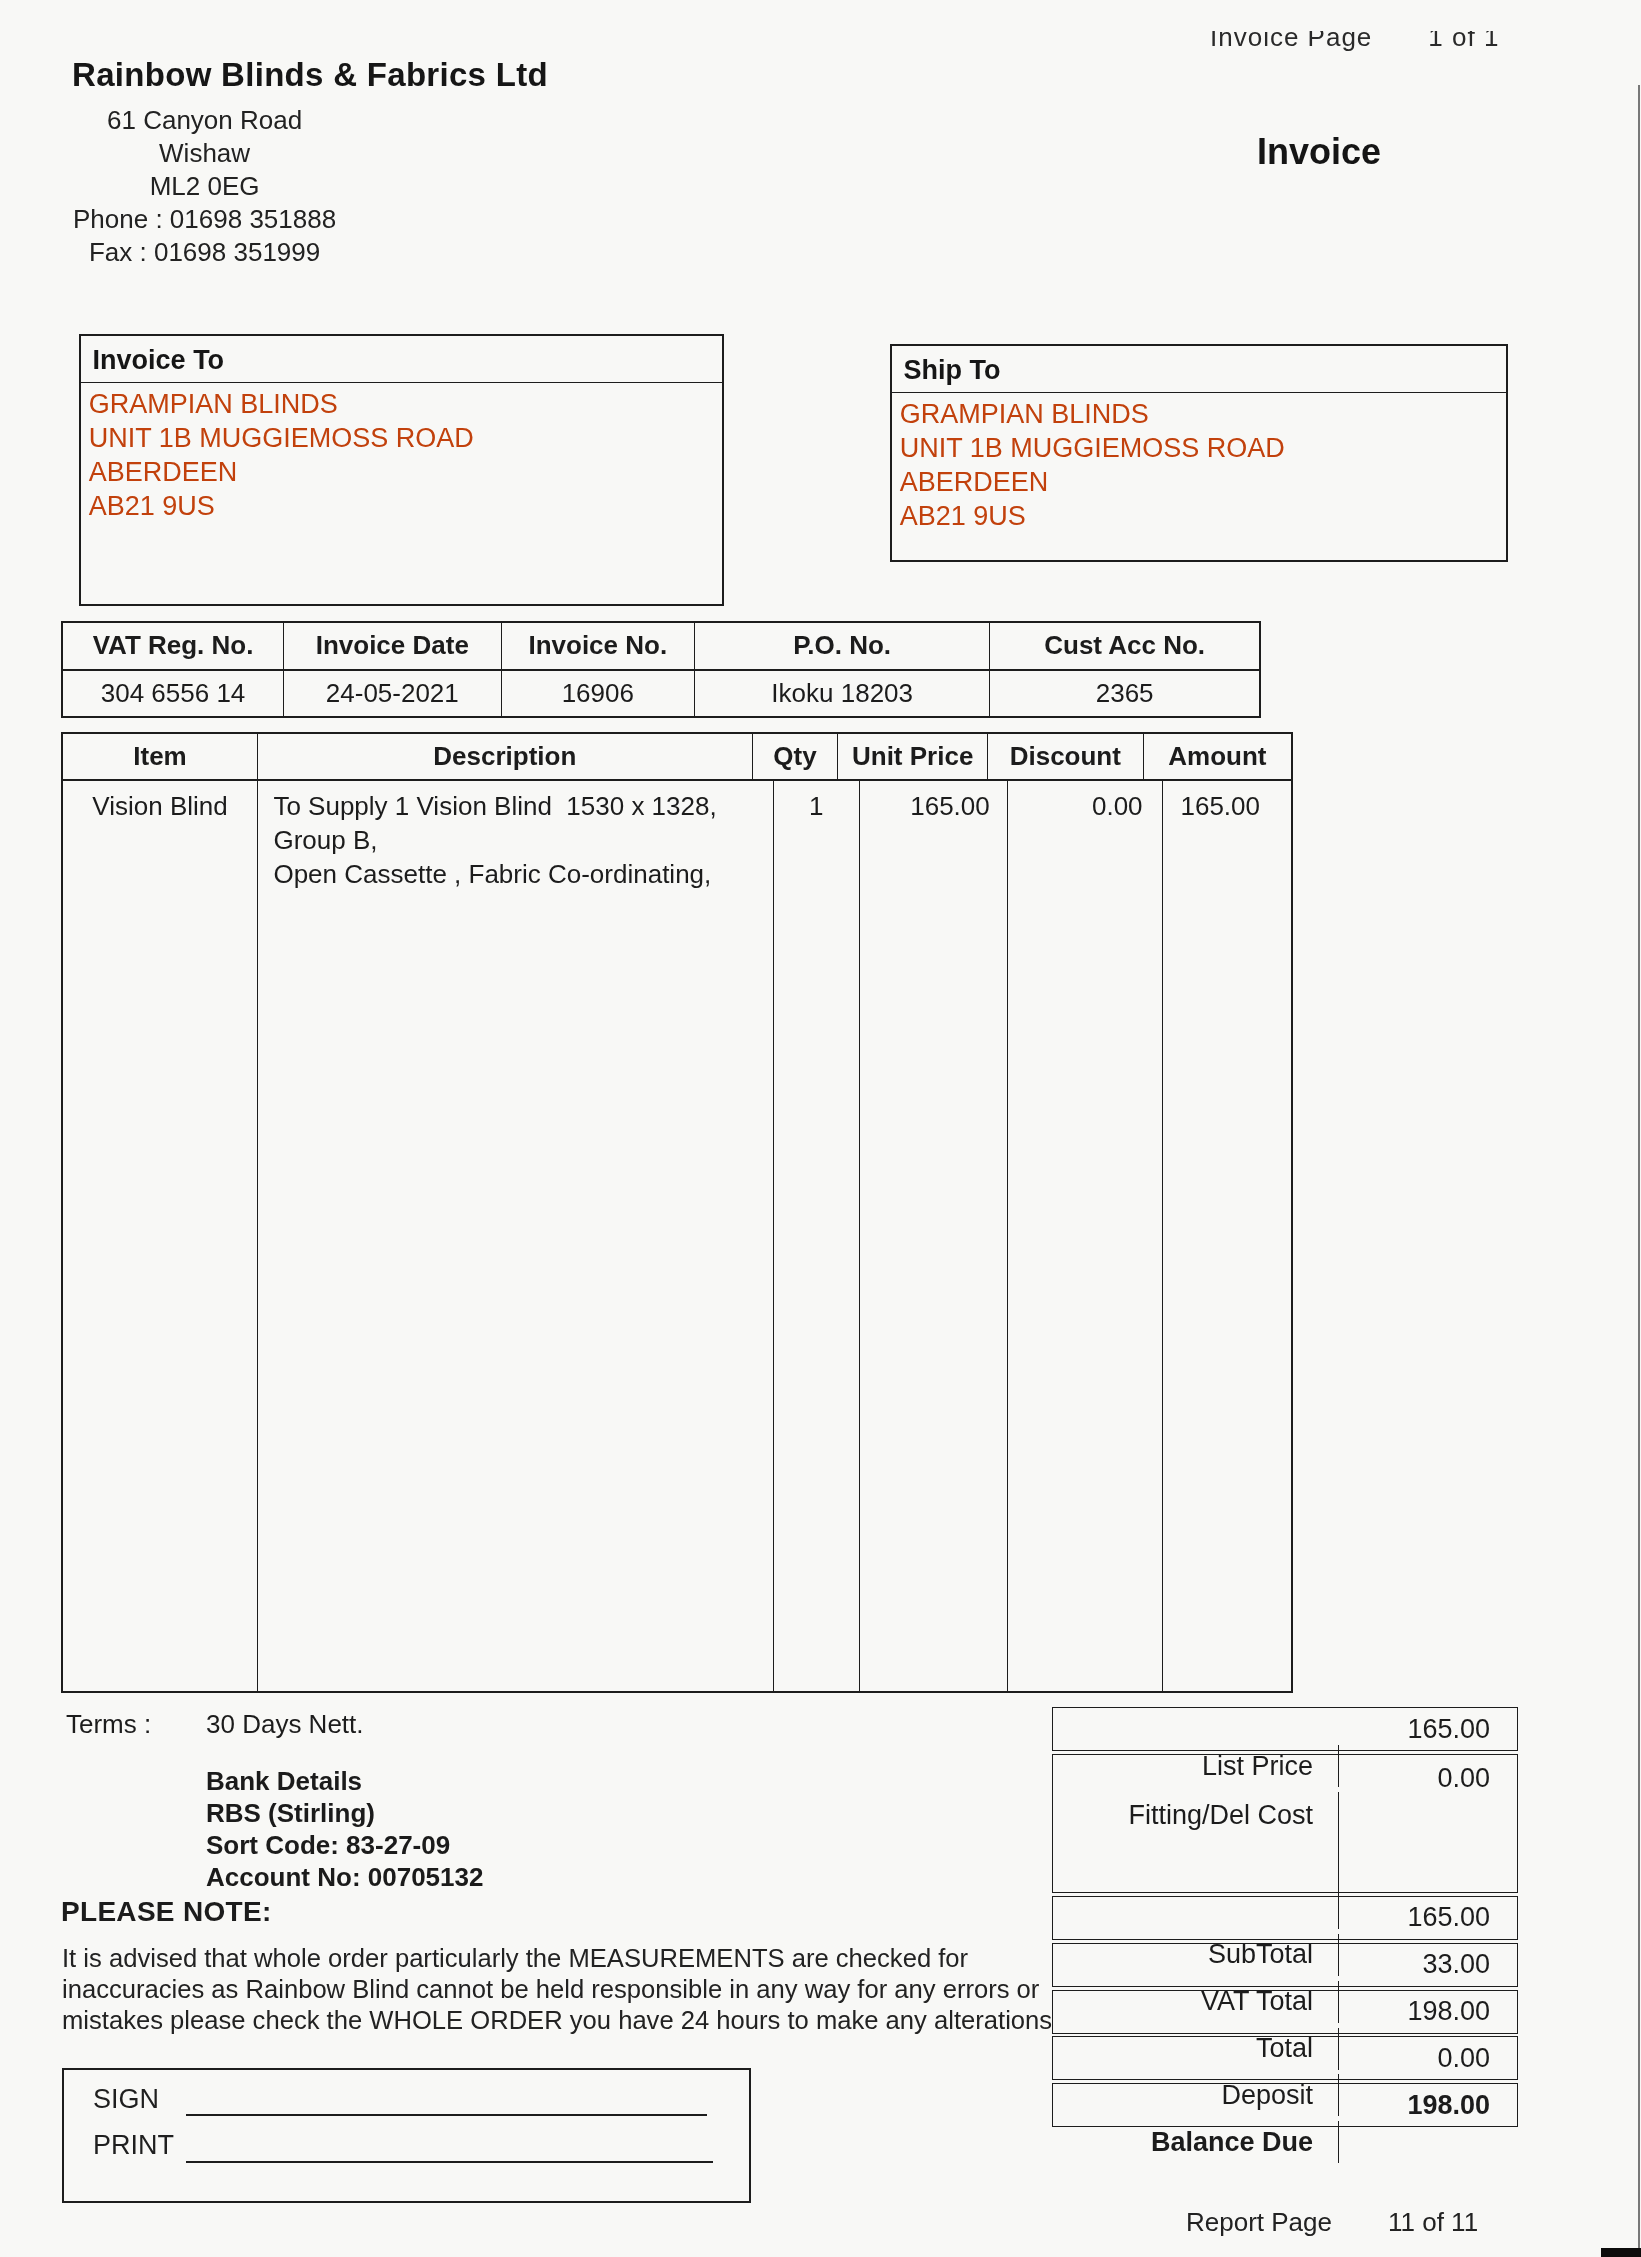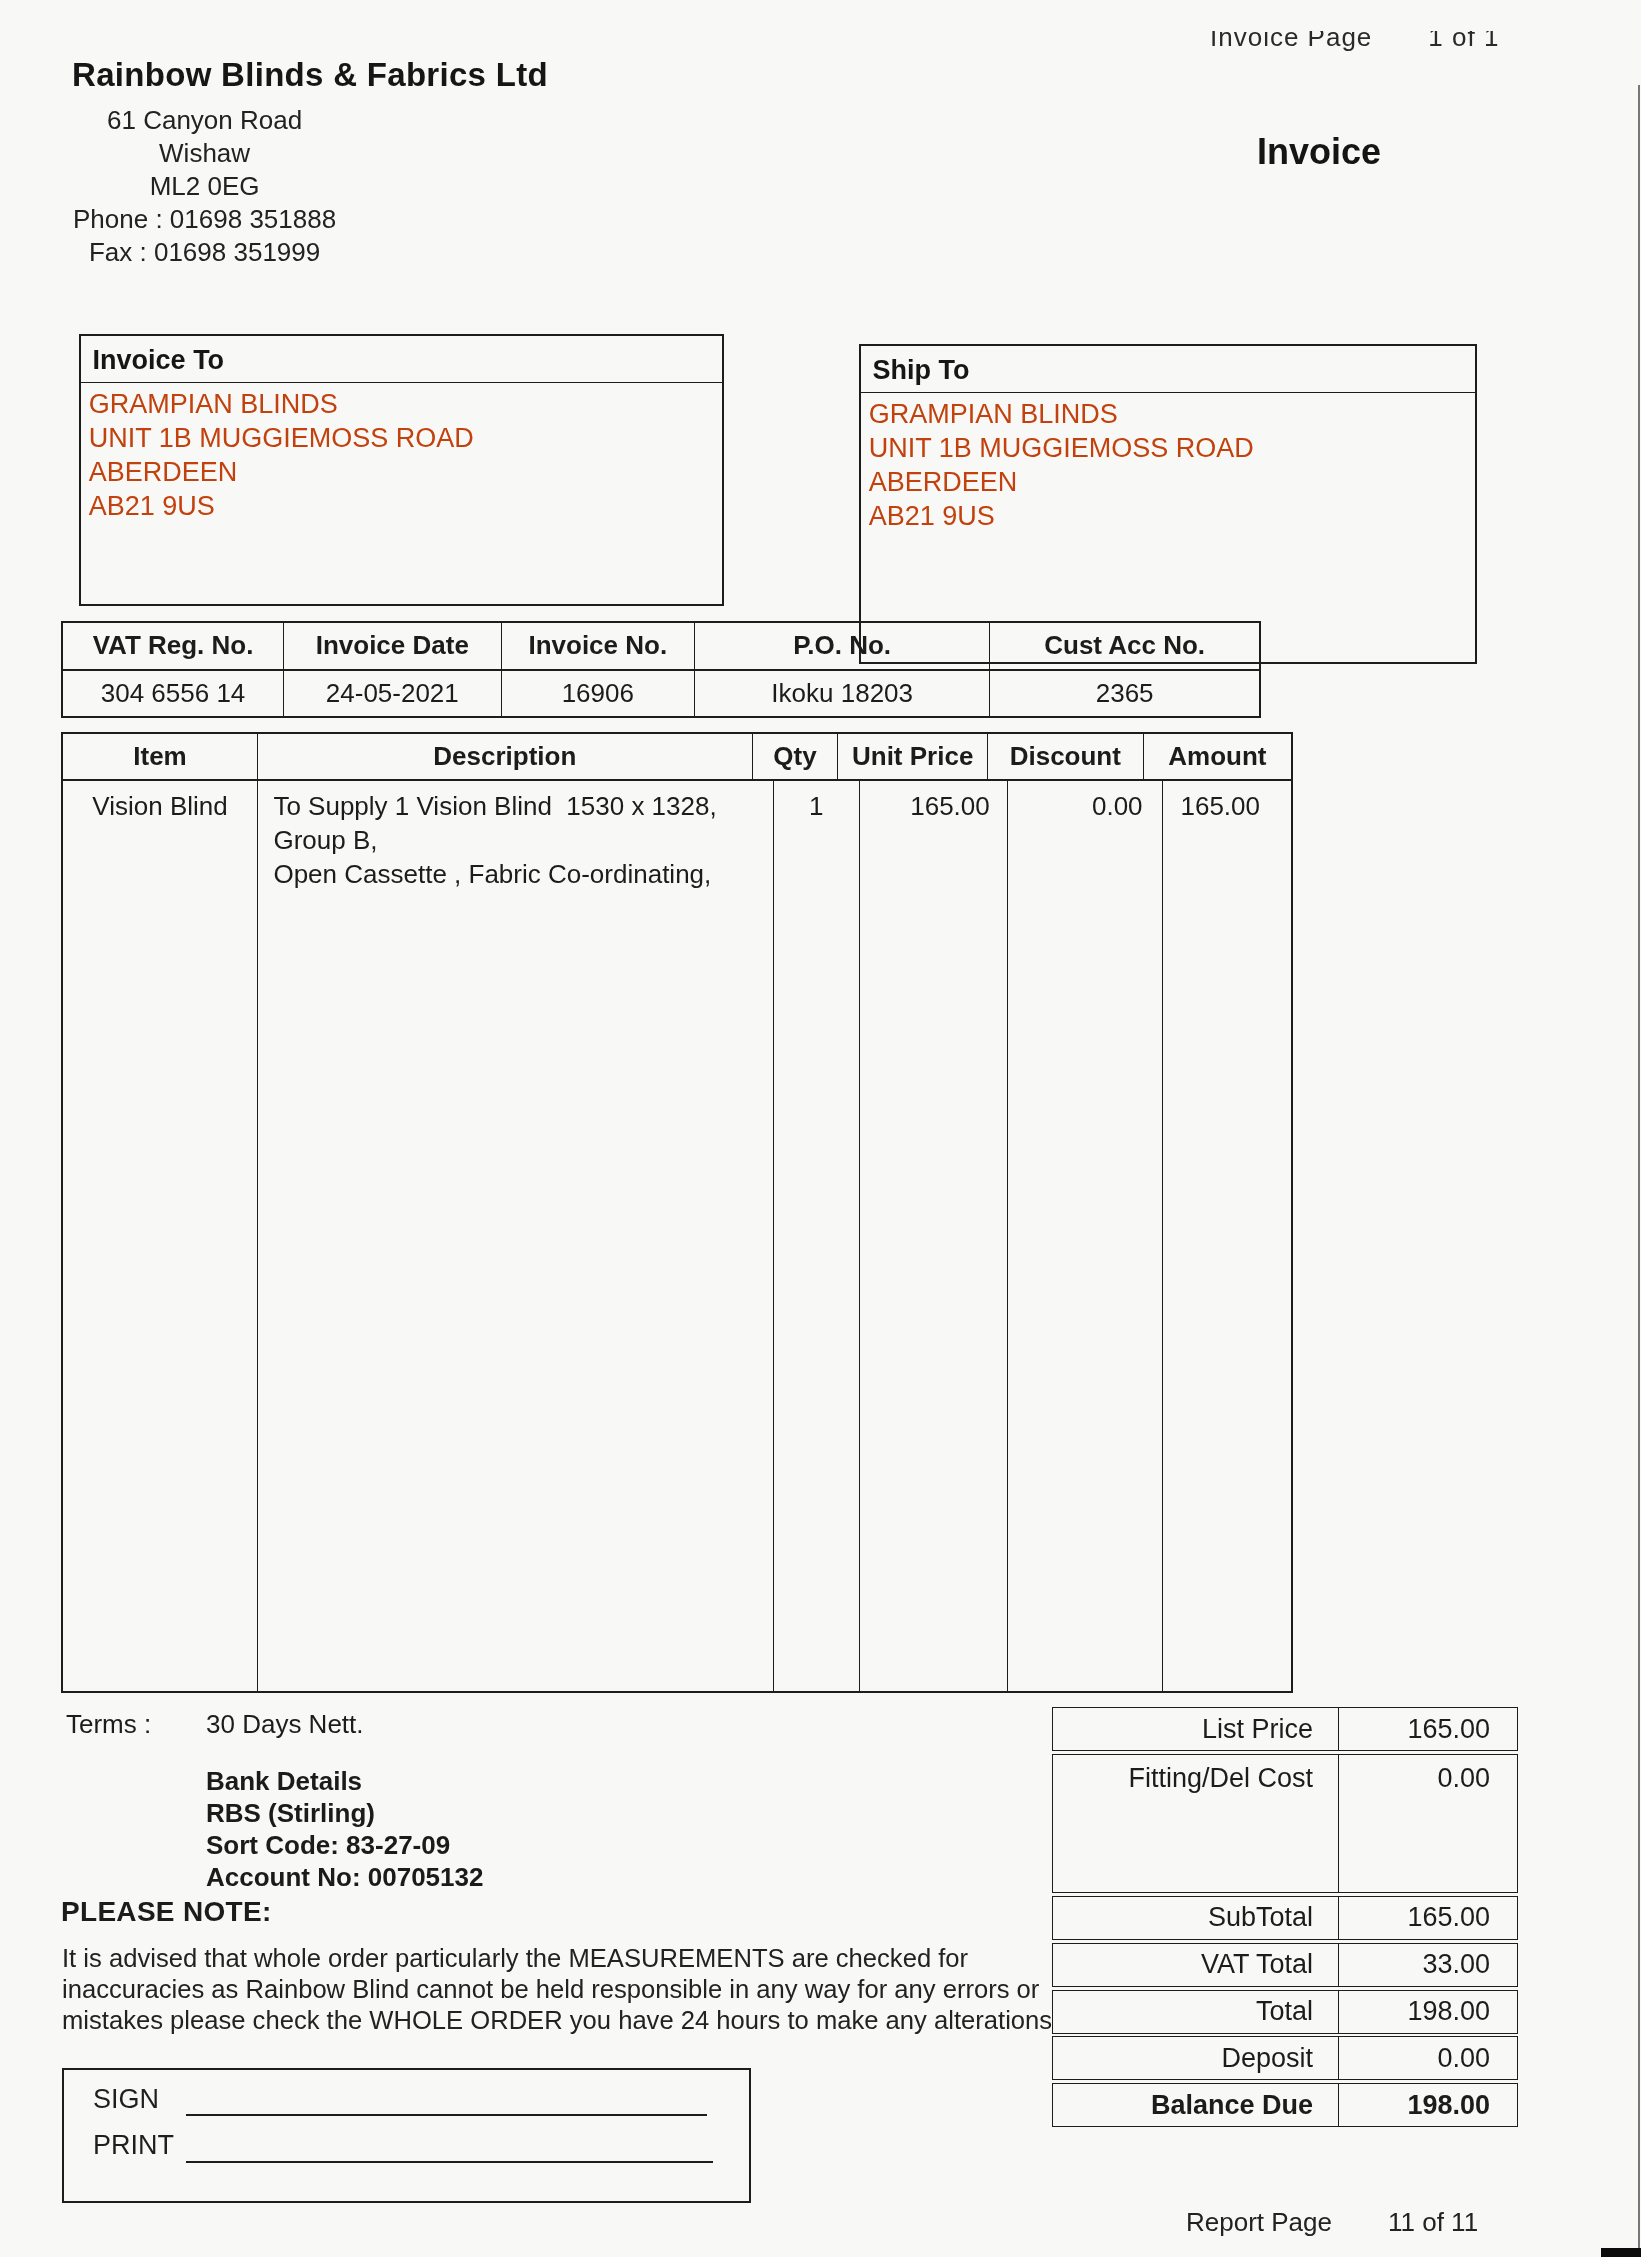--- a/index.html
+++ b/index.html
@@ -56,21 +56,21 @@
   .terms-label,.terms-value{font-size:26px;font-weight:normal;}
   .bank-lines div{font-size:26px;font-weight:bold;line-height:32px;color:#1b1b1b;}
   .please-note{font-size:28px;font-weight:bold;letter-spacing:0.3px;}
   .note-lines div{font-size:25.6px;line-height:31px;color:#222;}
 
   
   .totals{display:flex;flex-direction:column;row-gap:2.9px;}
   .tot-row{display:flex;border:1.9px solid #1d1d1d;height:42px;}
   .tot-row.tall{height:137px;align-items:flex-start;}
   .tot-label{width:286px;border-right:1.9px solid #1d1d1d;text-align:right;padding-right:25px;box-sizing:border-box;
-             display:flex;align-items:center;justify-content:flex-end;font-size:27px;height:100%;}
+             display:flex;align-items:center;justify-content:flex-end;font-size:27px;height:100%;margin-top:37px;}
   .tot-row.tall .tot-label{align-items:flex-start;padding-top:7.7px;}
   .tot-value{flex:1;text-align:right;padding-right:27px;display:flex;align-items:center;justify-content:flex-end;font-size:27px;height:100%;}
   .tot-row.tall .tot-value{align-items:flex-start;padding-top:7.7px;}
   .tot-row.bold .tot-label,.tot-row.bold .tot-value{font-weight:bold;}
 
   
   .sign-box{border:2.4px solid #1d1d1d;}
   .sign-box .lbl{position:absolute;font-size:27px;color:#1f1f1f;}
   .sig-line{position:absolute;height:2.4px;background:#1d1d1d;}
 
@@ -105,21 +105,21 @@
   <div class="abs addr-box" style="left:79px;top:334px;width:645px;height:272px;box-sizing:border-box;">
     <div class="hdr">Invoice To</div>
     <div class="body">
       <div>GRAMPIAN BLINDS</div>
       <div>UNIT 1B MUGGIEMOSS ROAD</div>
       <div>ABERDEEN</div>
       <div>AB21 9US</div>
     </div>
   </div>
 
-  <div class="abs addr-box" style="left:859px;top:344px;width:618px;height:320px;box-sizing:border-box;">
+  <div class="abs addr-box" style="left:890px;top:344px;width:618px;height:218px;box-sizing:border-box;">
     <div class="hdr">Ship To</div>
     <div class="body">
       <div>GRAMPIAN BLINDS</div>
       <div>UNIT 1B MUGGIEMOSS ROAD</div>
       <div>ABERDEEN</div>
       <div>AB21 9US</div>
     </div>
   </div>
 
   <div class="abs meta-table" style="left:61px;top:621px;width:1200px;height:97px;box-sizing:border-box;">

